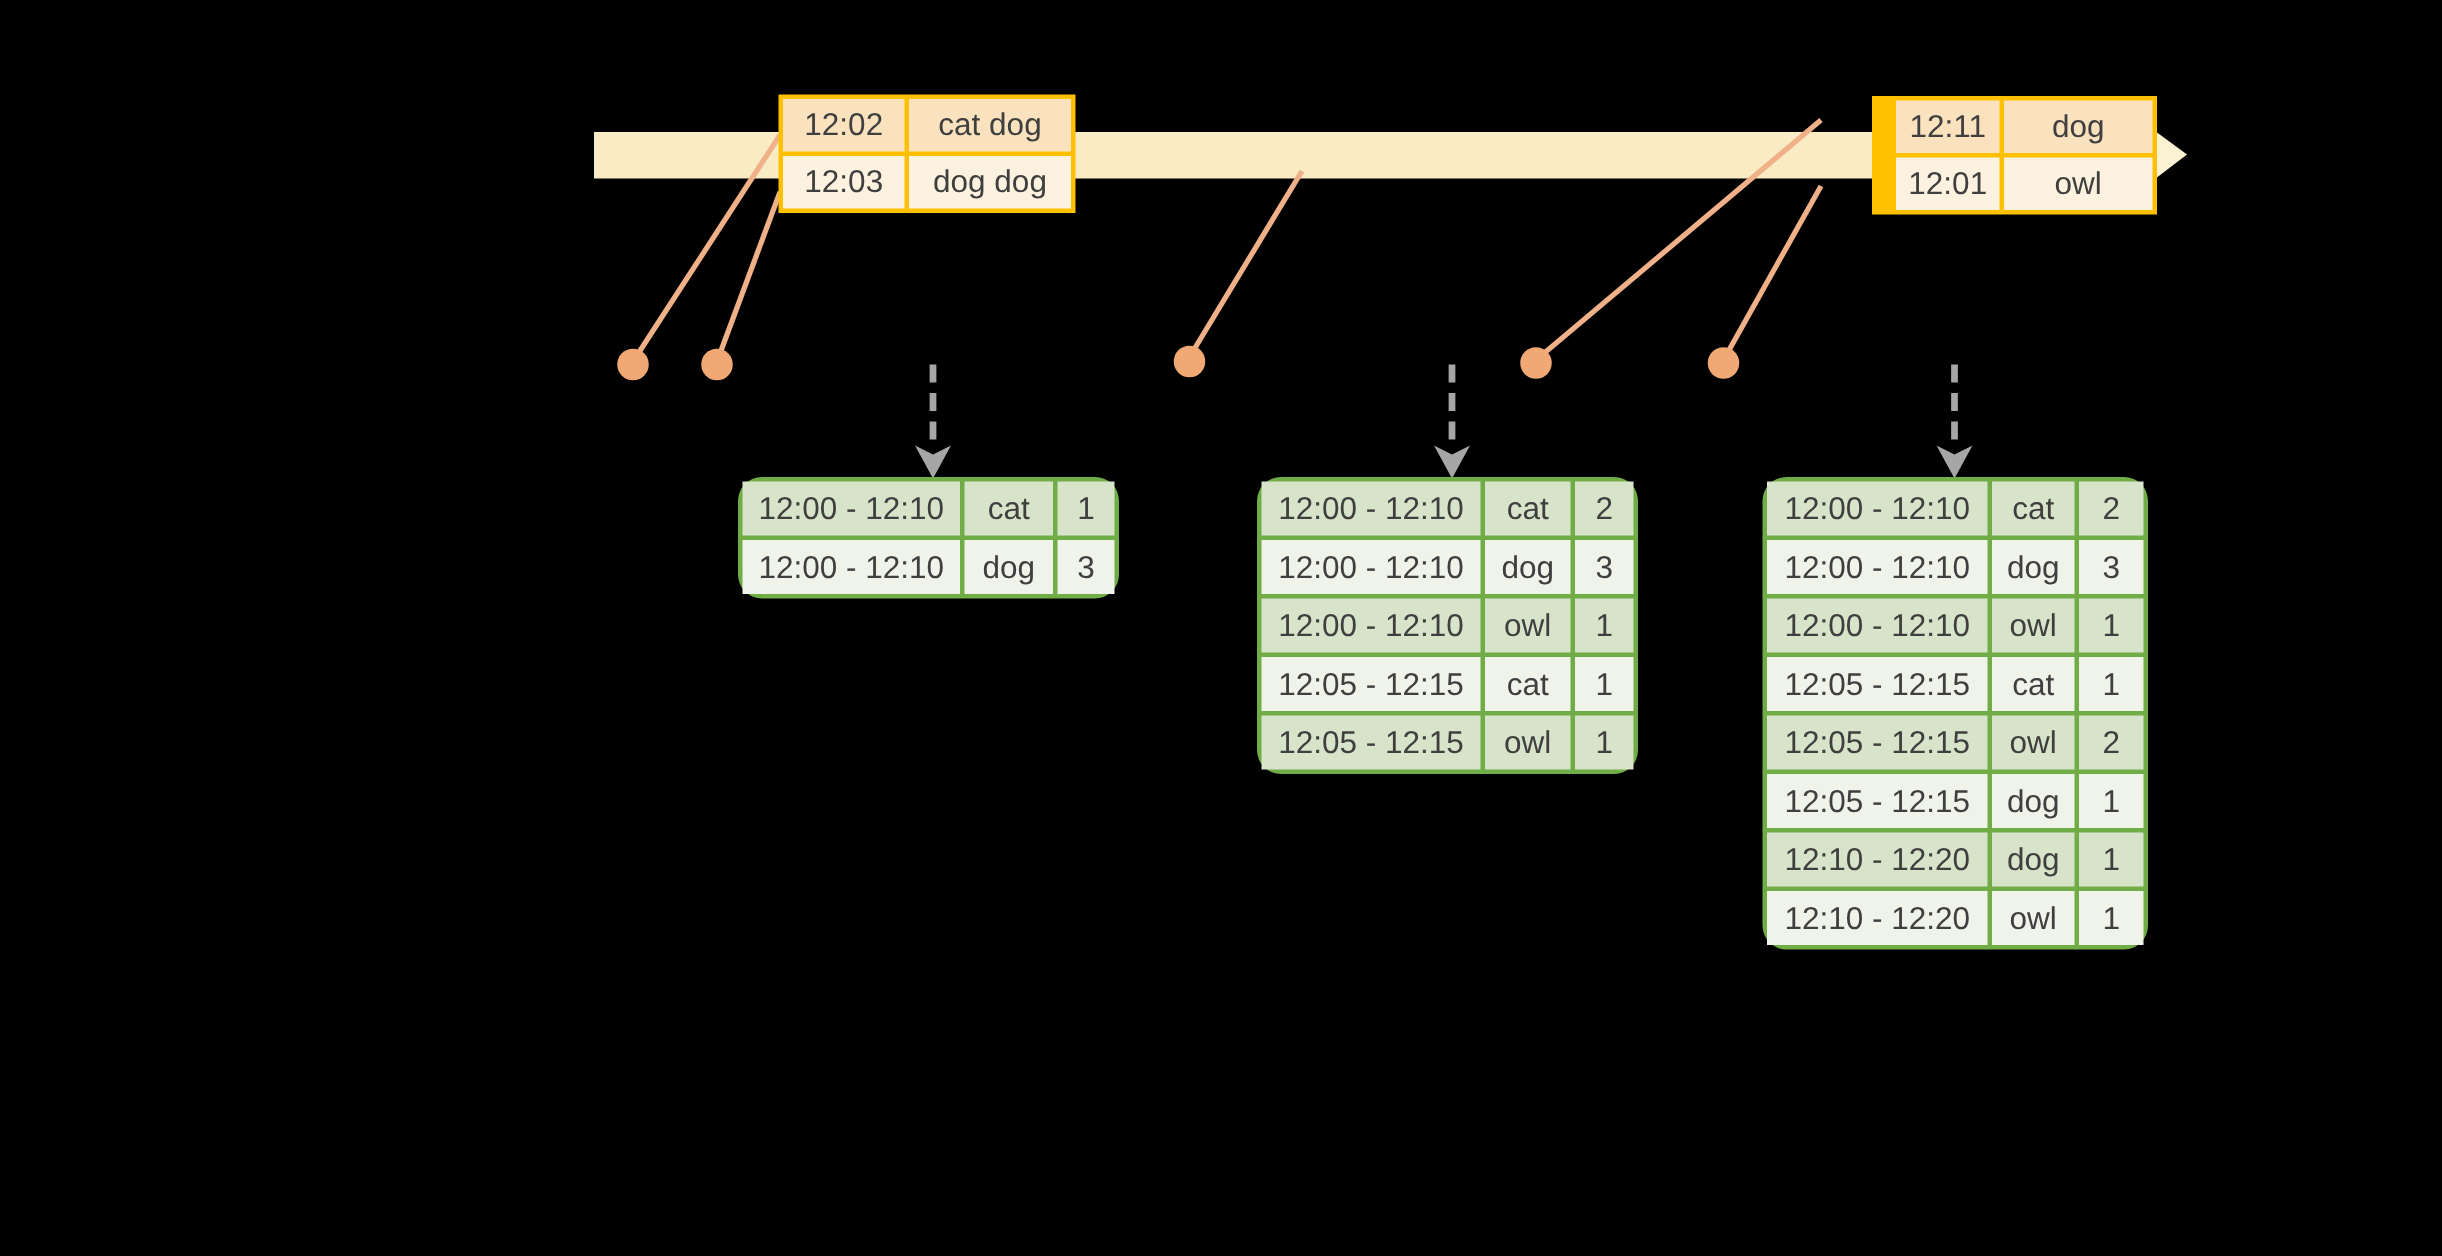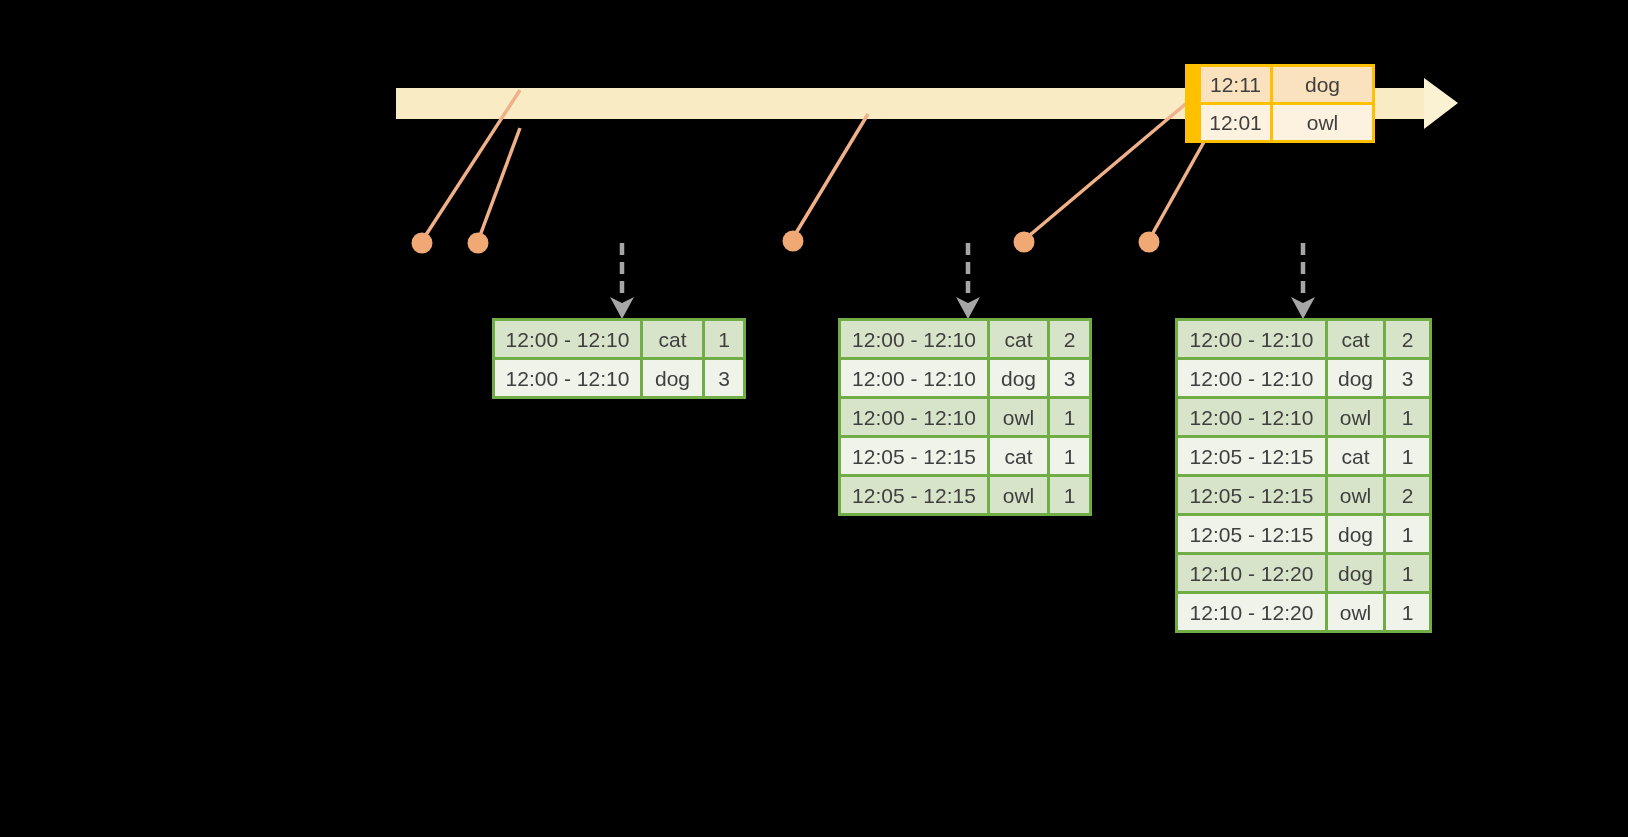--- a/index.html
+++ b/index.html
@@ -27,37 +27,38 @@
     gap: 3px;
     padding: 3px;
     background: var(--event_border, #FFC000);
   }
   .rtable {
     position: absolute;
     display: grid;
     gap: 3px;
     padding: 3px;
     background: var(--result_border, #70AD47);
+    border-radius: 16px;
   }
   .cell {
     display: flex;
     align-items: center;
     justify-content: center;
     font-size: 21px;
     line-height: 1;
     white-space: nowrap;
   }
   .e-dark  { background: var(--event_row_dark, #FBE2BE); }
   .e-light { background: var(--event_row_light, #FDF2E0); }
   .g-dark  { background: var(--result_row_dark, #D8E4C9); }
   .g-light { background: var(--result_row_light, #EFF3EA); }
 
   #etable1 { left: 519px;  top: 63px; grid-template-columns: 81px 108px; grid-auto-rows: 35px; }
   #etable2 { left: 867px;  top: 83px; grid-template-columns: 80px 110px; grid-auto-rows: 35px; }
-  #etable3 { left: 1185px; top: 64px; grid-template-columns: 69px 99px;  grid-auto-rows: 35px; padding-left: 16px; }
+  #etable3 { left: 1248px; top: 64px; grid-template-columns: 69px 99px;  grid-auto-rows: 35px; padding-left: 16px; }
 
   #rtable1 { left: 492px;  top: 318px; grid-template-columns: 145px 59px 38px; grid-auto-rows: 36px; }
   #rtable2 { left: 838px;  top: 318px; grid-template-columns: 146px 57px 39px; grid-auto-rows: 36px; }
   #rtable3 { left: 1175px; top: 318px; grid-template-columns: 147px 55px 43px; grid-auto-rows: 36px; }
 </style>
 </head>
 <body>
 
 <div class="canvas">
 
@@ -85,20 +86,26 @@
     <g>
       <line x1="968" y1="243" x2="968" y2="296" style="stroke:var(--trigger_arrow);stroke-width:4.5" stroke-dasharray="12 7"></line>
       <polygon points="956,297 968,319 980,297 968,303" style="fill:var(--trigger_arrow)"></polygon>
     </g>
     <g>
       <line x1="1303" y1="243" x2="1303" y2="296" style="stroke:var(--trigger_arrow);stroke-width:4.5" stroke-dasharray="12 7"></line>
       <polygon points="1291,297 1303,319 1315,297 1303,303" style="fill:var(--trigger_arrow)"></polygon>
     </g>
   </svg>
 
+  <div id="etable1" class="etable">
+    <div class="cell e-dark">12:02</div>
+    <div class="cell e-dark">cat dog</div>
+    <div class="cell e-light">12:03</div>
+    <div class="cell e-light">dog dog</div>
+  </div>
 
 
   <div id="etable3" class="etable">
     <div class="cell e-dark">12:11</div>
     <div class="cell e-dark">dog</div>
     <div class="cell e-light">12:01</div>
     <div class="cell e-light">owl</div>
   </div>
 
   <div id="rtable1" class="rtable">

